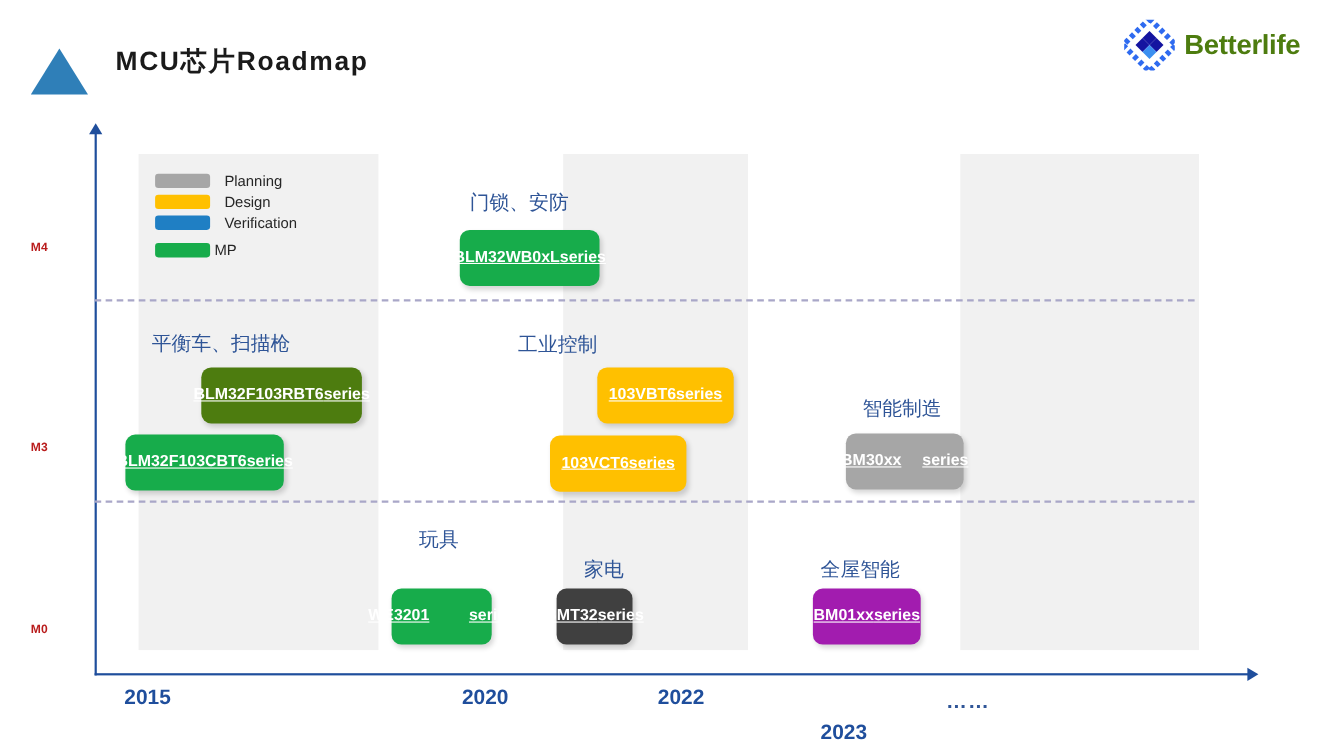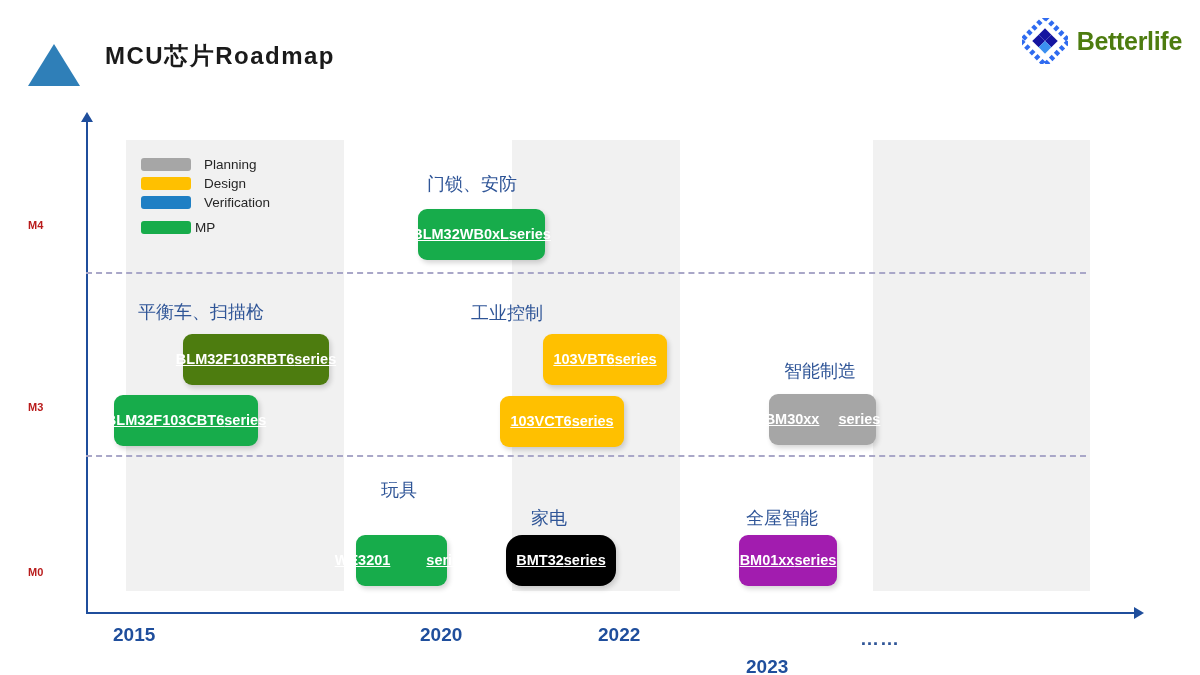--- a/index.html
+++ b/index.html
@@ -300,21 +300,21 @@
     <span class="sub">series</span>
   </div>
 
   <div class="cat-label" style="left:381px; top:478px;">玩具</div>
   <div class="chip" style="left:356px; top:535px; width:91px; height:51px; background:#17ac4b;gap:36px;">
     <span>WE3201</span>
     <span class="sub">series</span>
   </div>
 
   <div class="cat-label" style="left:531px; top:506px;">家电</div>
-  <div class="chip" style="left:506px; top:535px; width:110px; height:51px; background:#000000;border-radius:16px;">
+  <div class="chip" style="left:506px; top:535px; width:69px; height:51px; background:#404040;">
     <span>BMT32</span>
     <span class="sub">series</span>
   </div>
 
   <div class="cat-label" style="left:746px; top:506px;">全屋智能</div>
   <div class="chip" style="left:739px; top:535px; width:98px; height:51px; background:#a21caf;">
     <span>BM01xx</span>
     <span class="sub">series</span>
   </div>
 

